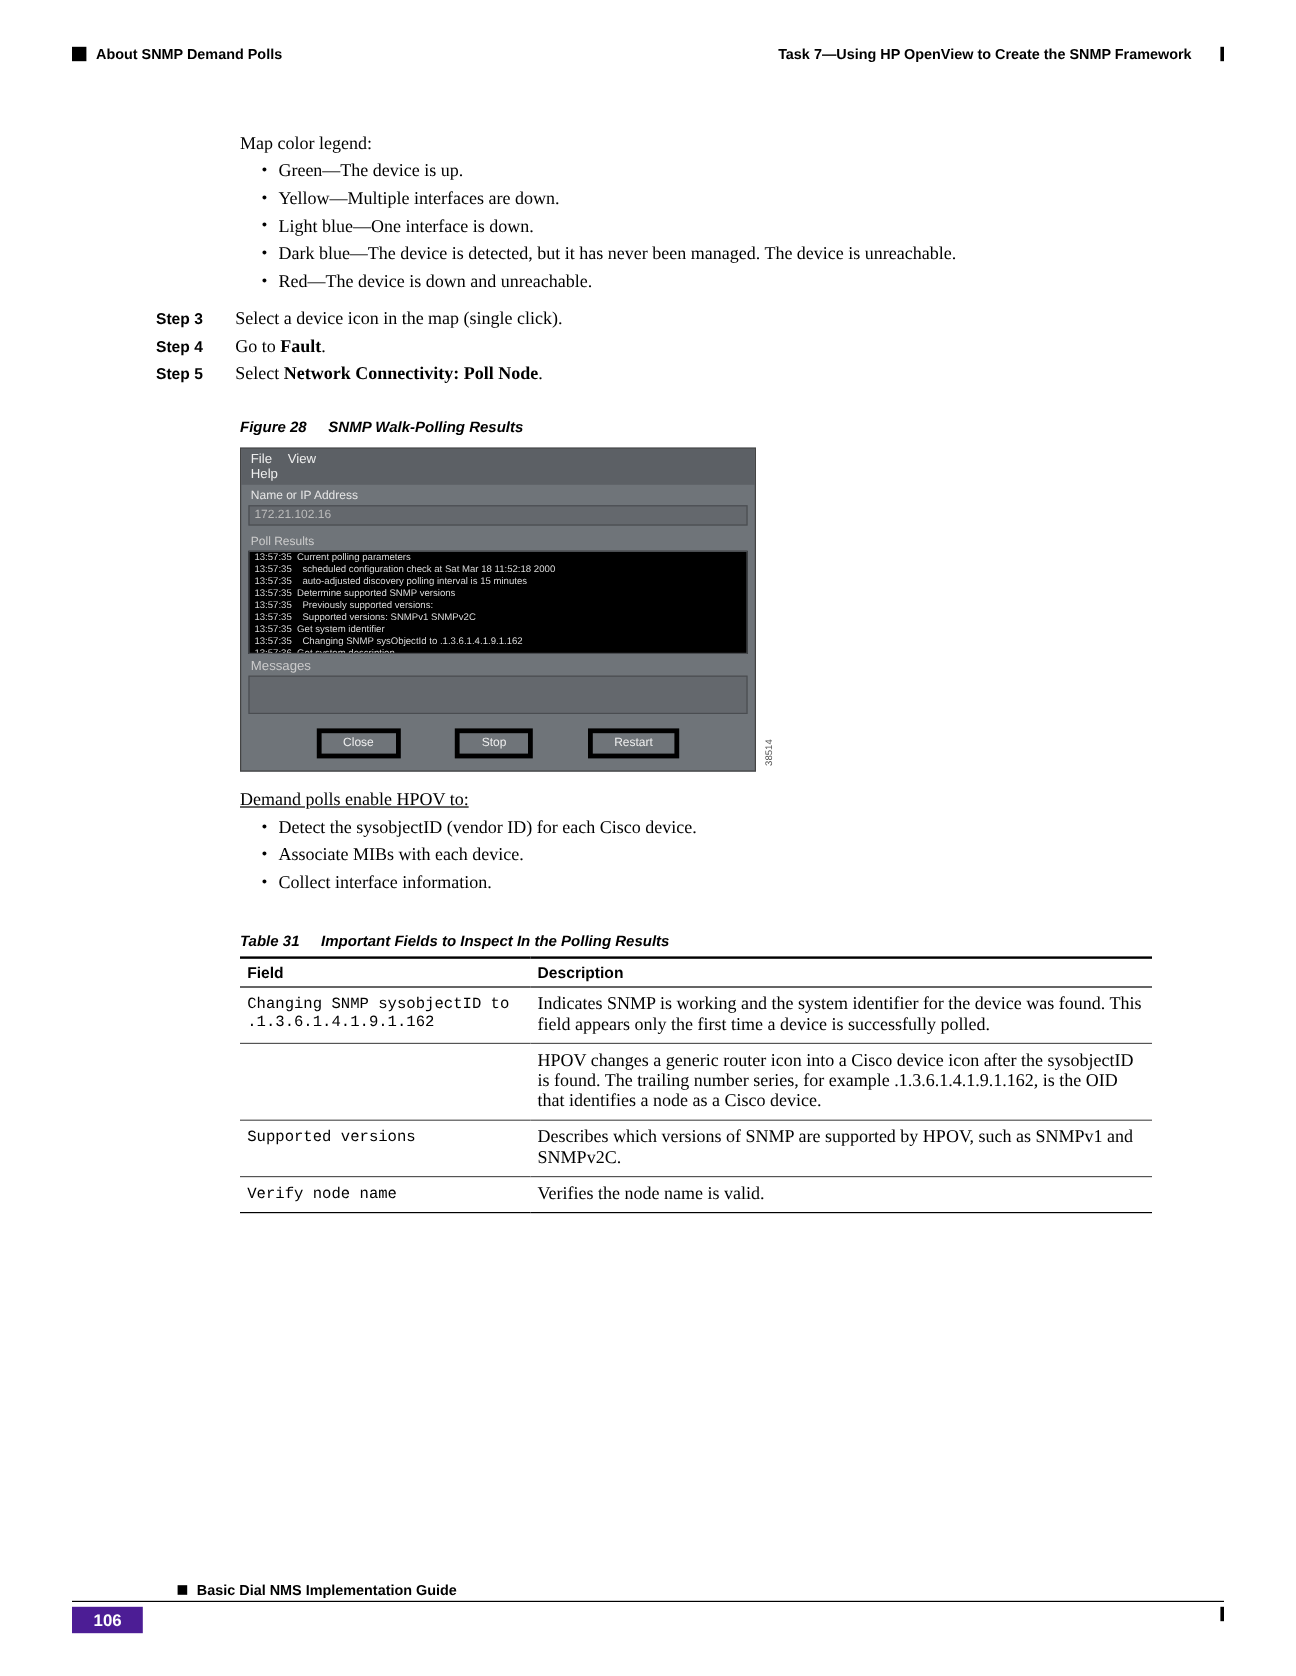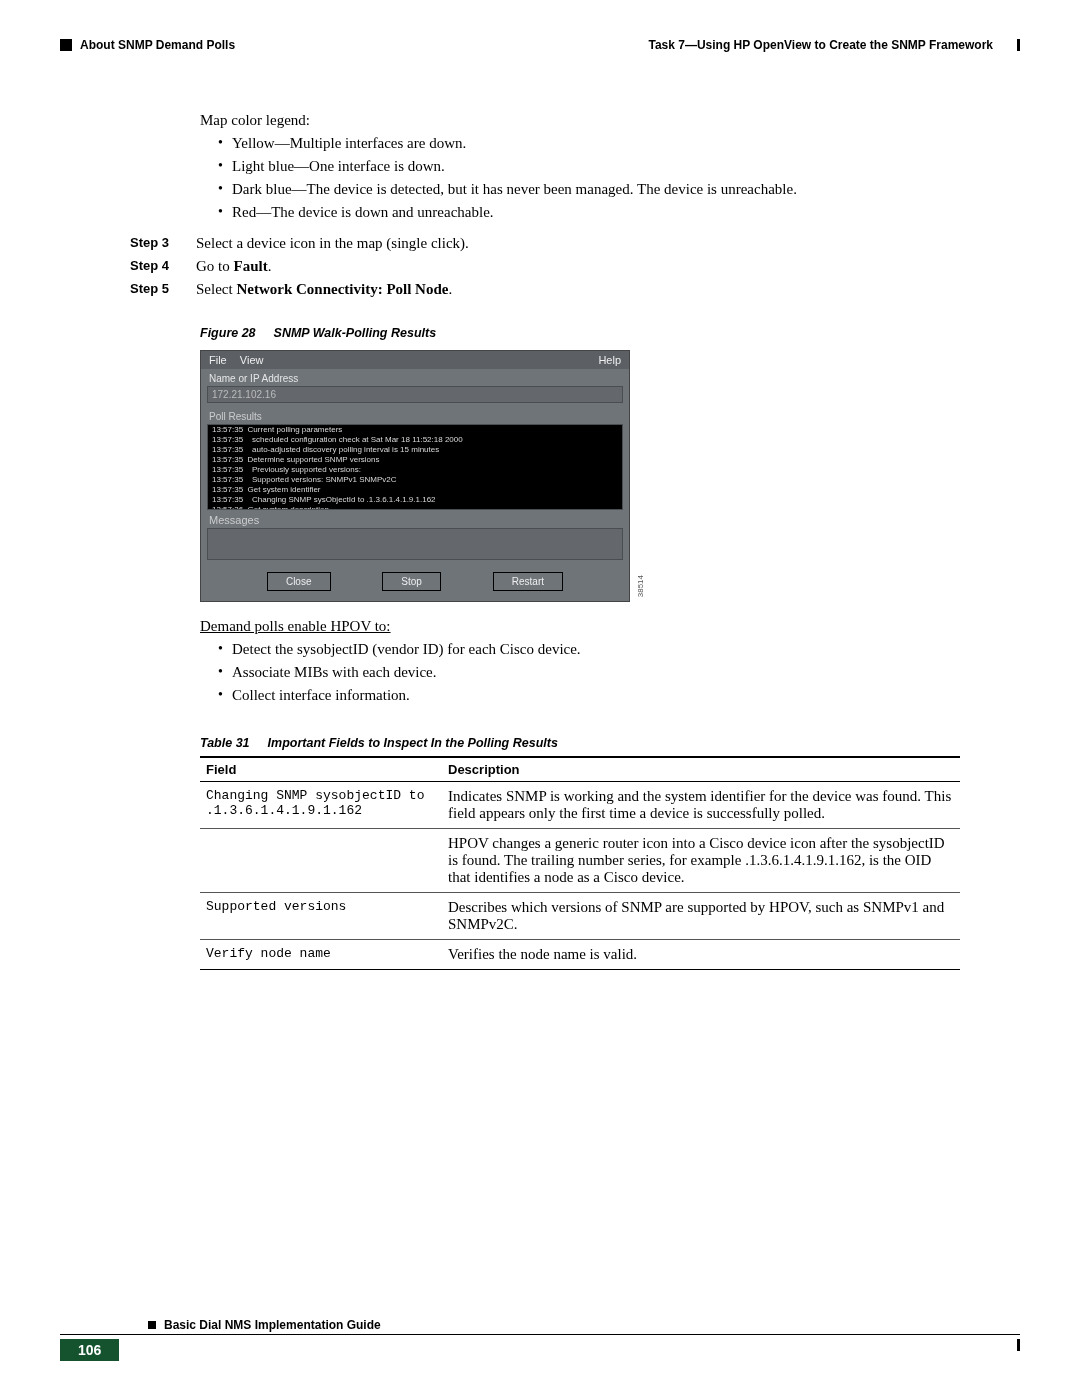--- a/index.html
+++ b/index.html
@@ -89,20 +89,21 @@
     font-size: 10px;
     color: #ddd;
   }
   .ss-menubar {
     display: flex;
     justify-content: space-between;
     padding: 3px 8px;
     background: #5c6065;
     font-size: 11px;
     color: #eee;
+    flex-direction: column;
   }
   .ss-menubar .left span { margin-right: 10px; }
   .ss-label { padding: 4px 8px 2px 8px; color: #e6e6e6; font-size: 10px; }
   .ss-input {
     margin: 0 6px 6px 6px;
     padding: 2px 4px;
     background: #64686d;
     color: #bbb;
     font-size: 10px;
     border: 1px solid #4a4d51;
@@ -128,21 +129,21 @@
     background: #64686d;
     border: 1px solid #4a4d51;
   }
   .ss-buttons {
     display: flex;
     justify-content: space-around;
     padding: 6px 40px 10px 40px;
   }
   .ss-btn {
     background: #6f7479;
-    border: 1px solid #000000;
+    border: 4px solid #000000;
     color: #eee;
     font-size: 10px;
     padding: 3px 18px;
   }
   .ss-sidecode {
     position: absolute;
     right: -16px;
     bottom: 4px;
     font-size: 8px;
     color: #555;
@@ -192,21 +193,21 @@
   .footer-title-row {
     display:flex; align-items: center; gap: 8px;
     font-family: Arial, Helvetica, sans-serif;
     font-size: 12px; font-weight: bold;
   }
   .footer-title-row .sq { width:8px; height:8px; background:#000; }
   .footer-rule { border-top: 1px solid #000; margin-top:2px; }
   .pagenum-box {
     margin-top: 4px;
     display: inline-block;
-    background: #14532d;
+    background: #4c1d95;
     color: #fff;
     font-family: Arial, Helvetica, sans-serif;
     font-weight: bold;
     font-size: 14px;
     padding: 3px 18px;
   }
   .footer-right-bar {
     position:absolute; right:0; bottom:0; width:3px; height:12px; background:#000;
   }
 </style>
@@ -224,20 +225,21 @@
       <span>Task 7—Using HP OpenView to Create the SNMP Framework</span>
       <span class="black-square" style="width:3px;"></span>
     </div>
   </div>
 
   <div class="content">
 
     <p class="body-text">Map color legend:</p>
 
     <ul class="bullet-list">
+      <li>Green—The device is up.</li>
       <li>Yellow—Multiple interfaces are down.</li>
       <li>Light blue—One interface is down.</li>
       <li>Dark blue—The device is detected, but it has never been managed. The device is unreachable.</li>
       <li>Red—The device is down and unreachable.</li>
     </ul>
 
     <div class="step-row">
       <div class="step-label">Step 3</div>
       <div class="step-body">Select a device icon in the map (single click).</div>
     </div>

